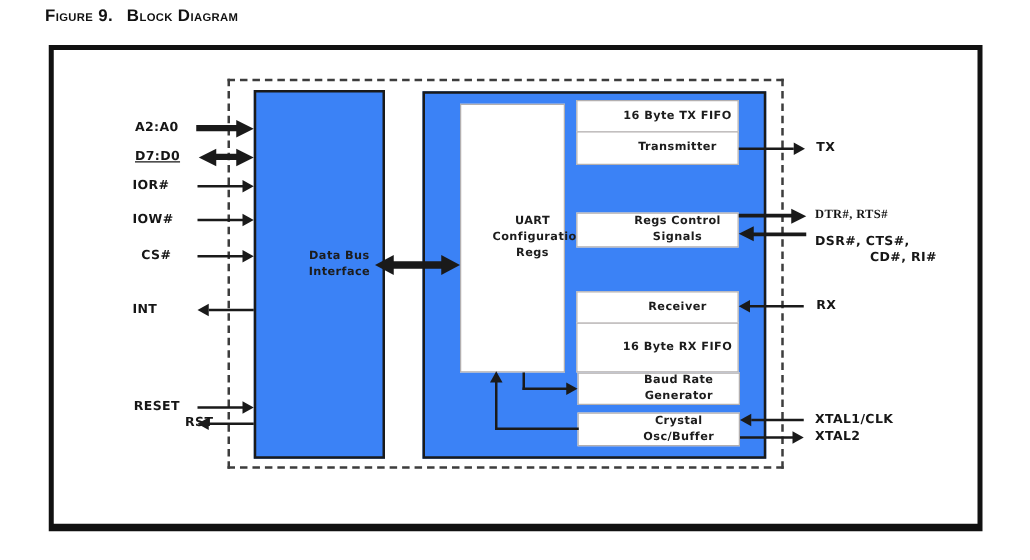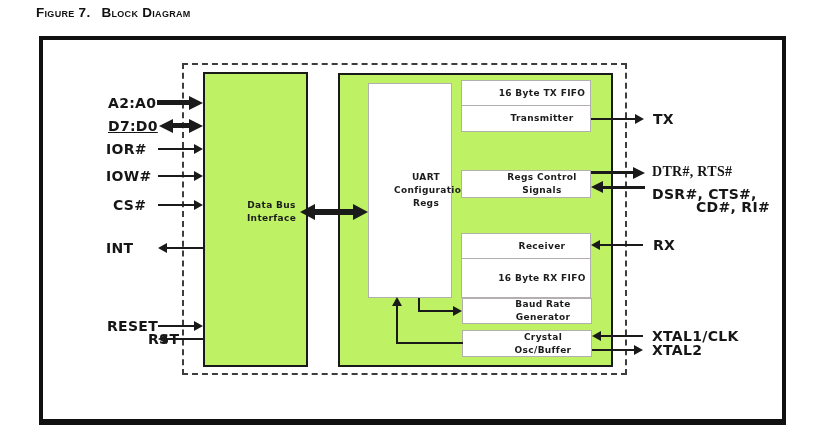--- a/index.html
+++ b/index.html
@@ -5,43 +5,43 @@
   html,body{margin:0;padding:0;background:#ffffff;}
   body{width:824px;height:448px;position:relative;overflow:hidden;
        font-family:"DejaVu Sans","Liberation Sans",sans-serif;}
   .caption{position:absolute;left:36px;top:5px;font-family:"Liberation Sans",sans-serif;
            font-weight:700;font-size:13.5px;font-variant:small-caps;letter-spacing:.3px;color:#111;}
   .caption .cap-label{margin-right:11px;}
   .frame{position:absolute;left:39px;top:36px;width:747px;height:389px;box-sizing:border-box;
          border:4px solid #111;border-bottom-width:6px;background:#fff;}
   .dashed{position:absolute;left:182px;top:63px;width:445px;height:312px;box-sizing:border-box;
           border:2px dashed #3d3d3d;}
-  .solidbox{position:absolute;box-sizing:border-box;border:2px solid #1a1a1a;background:#bef264;}
+  .solidbox{position:absolute;box-sizing:border-box;border:2px solid #1a1a1a;background:#3b82f6;}
   .blk{position:absolute;box-sizing:border-box;border:1px solid #b3afaf;background:#fff;
        display:flex;align-items:center;justify-content:center;text-align:center;
        font-size:9px;font-weight:700;letter-spacing:.35px;color:#1c1c1c;line-height:13px;padding-left:32px;}
-  .lbl{position:absolute;font-size:14px;font-weight:700;letter-spacing:.3px;color:#161616;
+  .lbl{position:absolute;font-size:10px;font-weight:700;letter-spacing:.3px;color:#161616;
        line-height:12px;white-space:nowrap;}
   .ln{position:absolute;background:#1a1a1a;}
   .tri{position:absolute;width:0;height:0;}
   .tr-thin{border-top:5px solid transparent;border-bottom:5px solid transparent;border-left:9px solid #1a1a1a;}
   .tl-thin{border-top:5px solid transparent;border-bottom:5px solid transparent;border-right:9px solid #1a1a1a;}
   .tr-med{border-top:6px solid transparent;border-bottom:6px solid transparent;border-left:12px solid #1a1a1a;}
   .tl-med{border-top:6px solid transparent;border-bottom:6px solid transparent;border-right:12px solid #1a1a1a;}
   .tr-thick{border-top:7px solid transparent;border-bottom:7px solid transparent;border-left:14px solid #1a1a1a;}
   .tl-thick{border-top:7px solid transparent;border-bottom:7px solid transparent;border-right:14px solid #1a1a1a;}
   .tr-xl{border-top:8px solid transparent;border-bottom:8px solid transparent;border-left:15px solid #1a1a1a;}
   .tl-xl{border-top:8px solid transparent;border-bottom:8px solid transparent;border-right:15px solid #1a1a1a;}
   .tu{border-left:5px solid transparent;border-right:5px solid transparent;border-bottom:9px solid #1a1a1a;}
 </style>
 </head>
 <body>
 
 <div class="caption">
-  <span class="cap-label">Figure 7.</span><span>Block Diagram</span>
+  <span class="cap-label">Figure 9.</span><span>Block Diagram</span>
 </div>
 
 <div class="frame"></div>
 
 <div class="dashed"></div>
 
 <div class="solidbox" style="left:203px;top:72px;width:105px;height:295px;">
   <div class="blk" style="position:absolute;left:18px;top:118px;width:65px;height:40px;border:none;background:transparent;">Data Bus Interface</div>
 </div>
 

